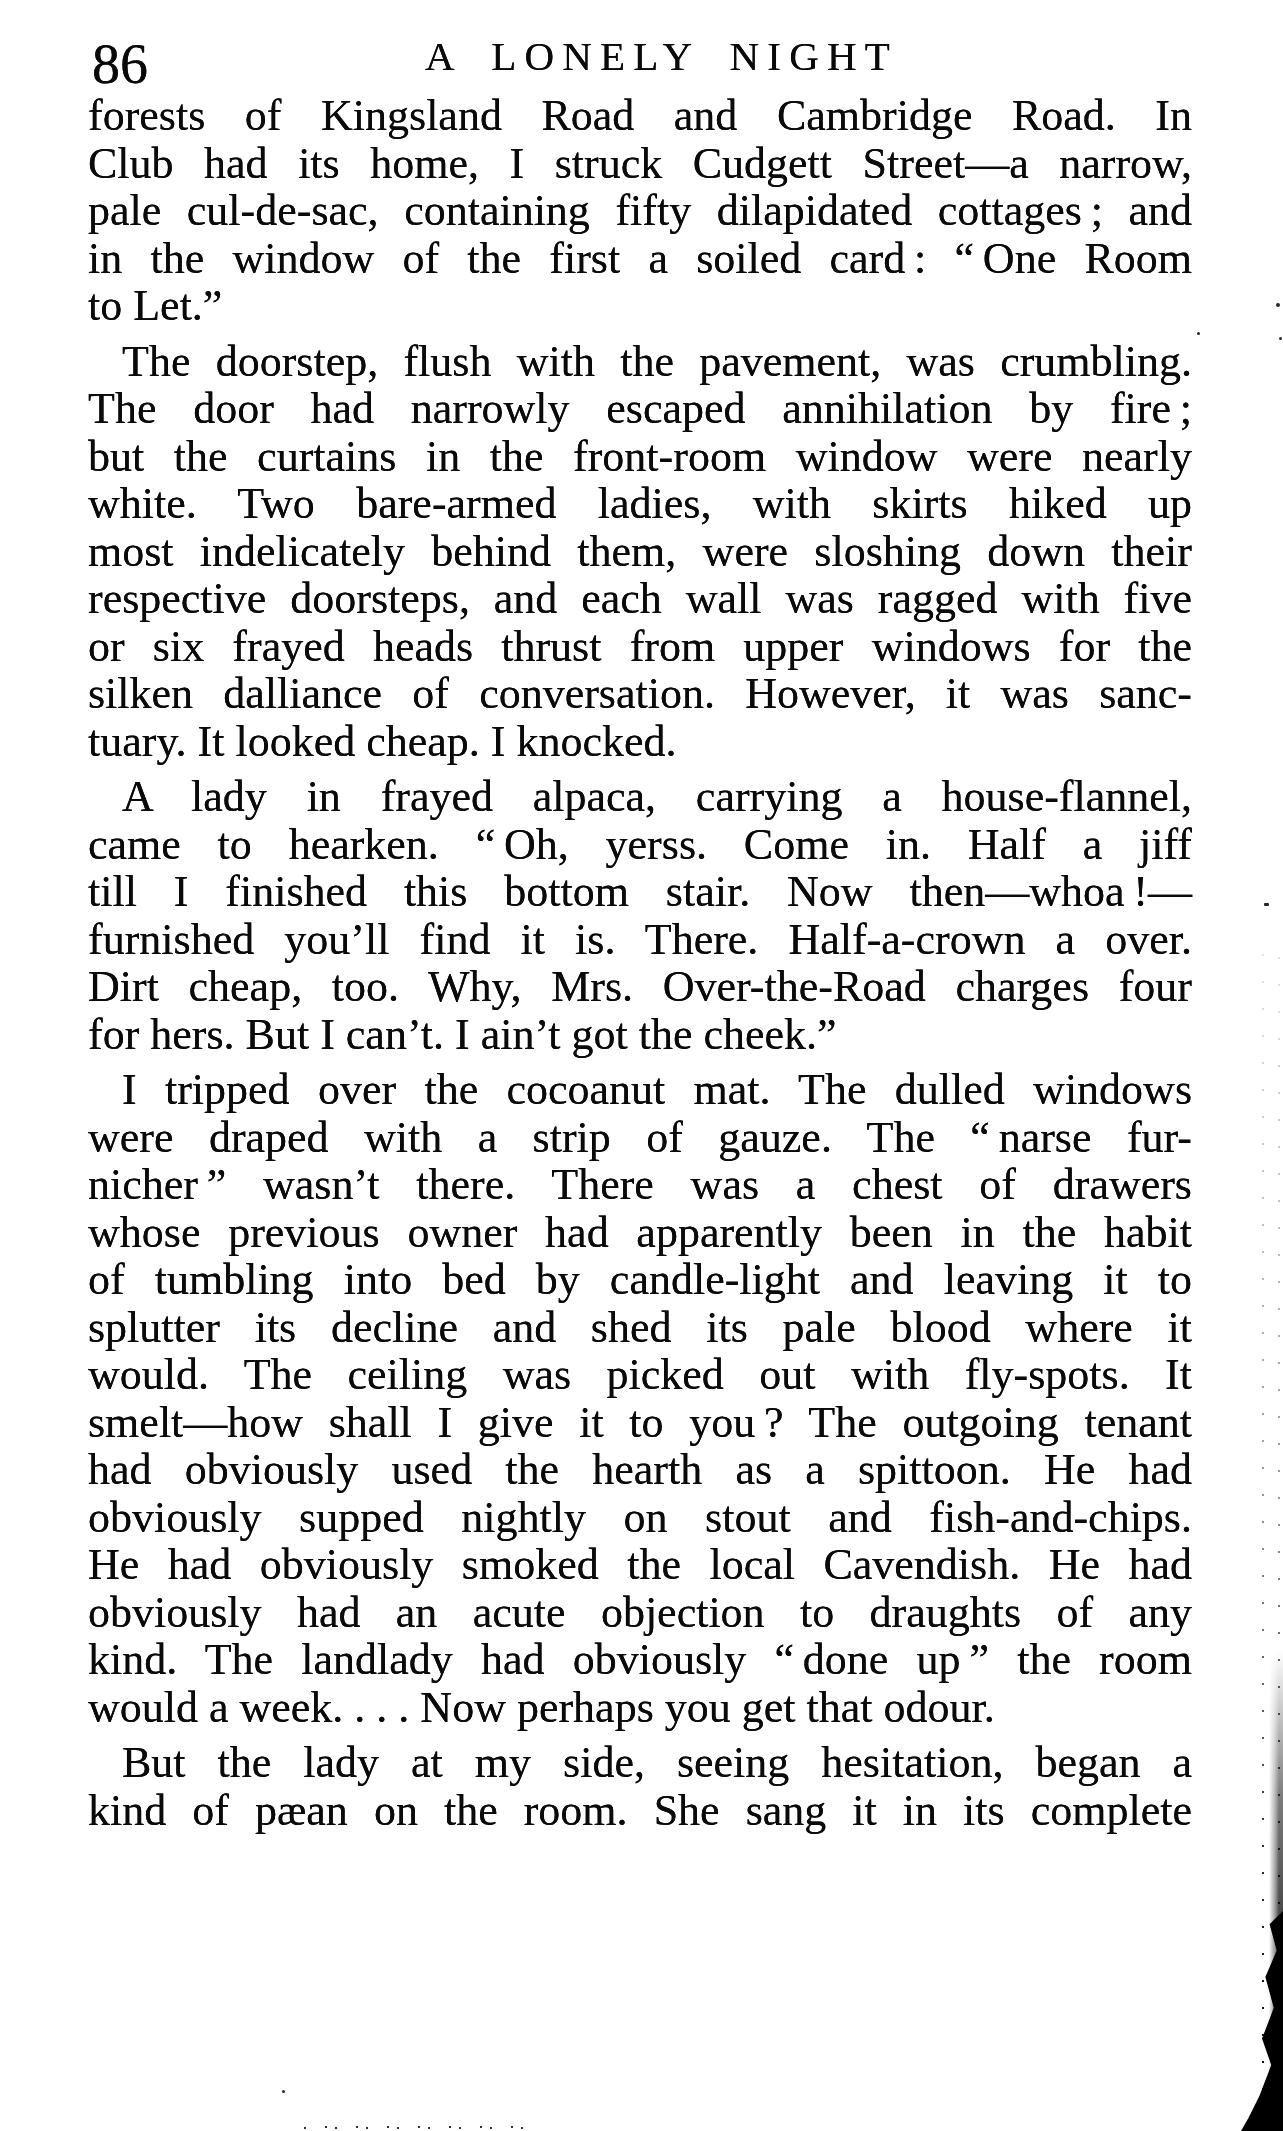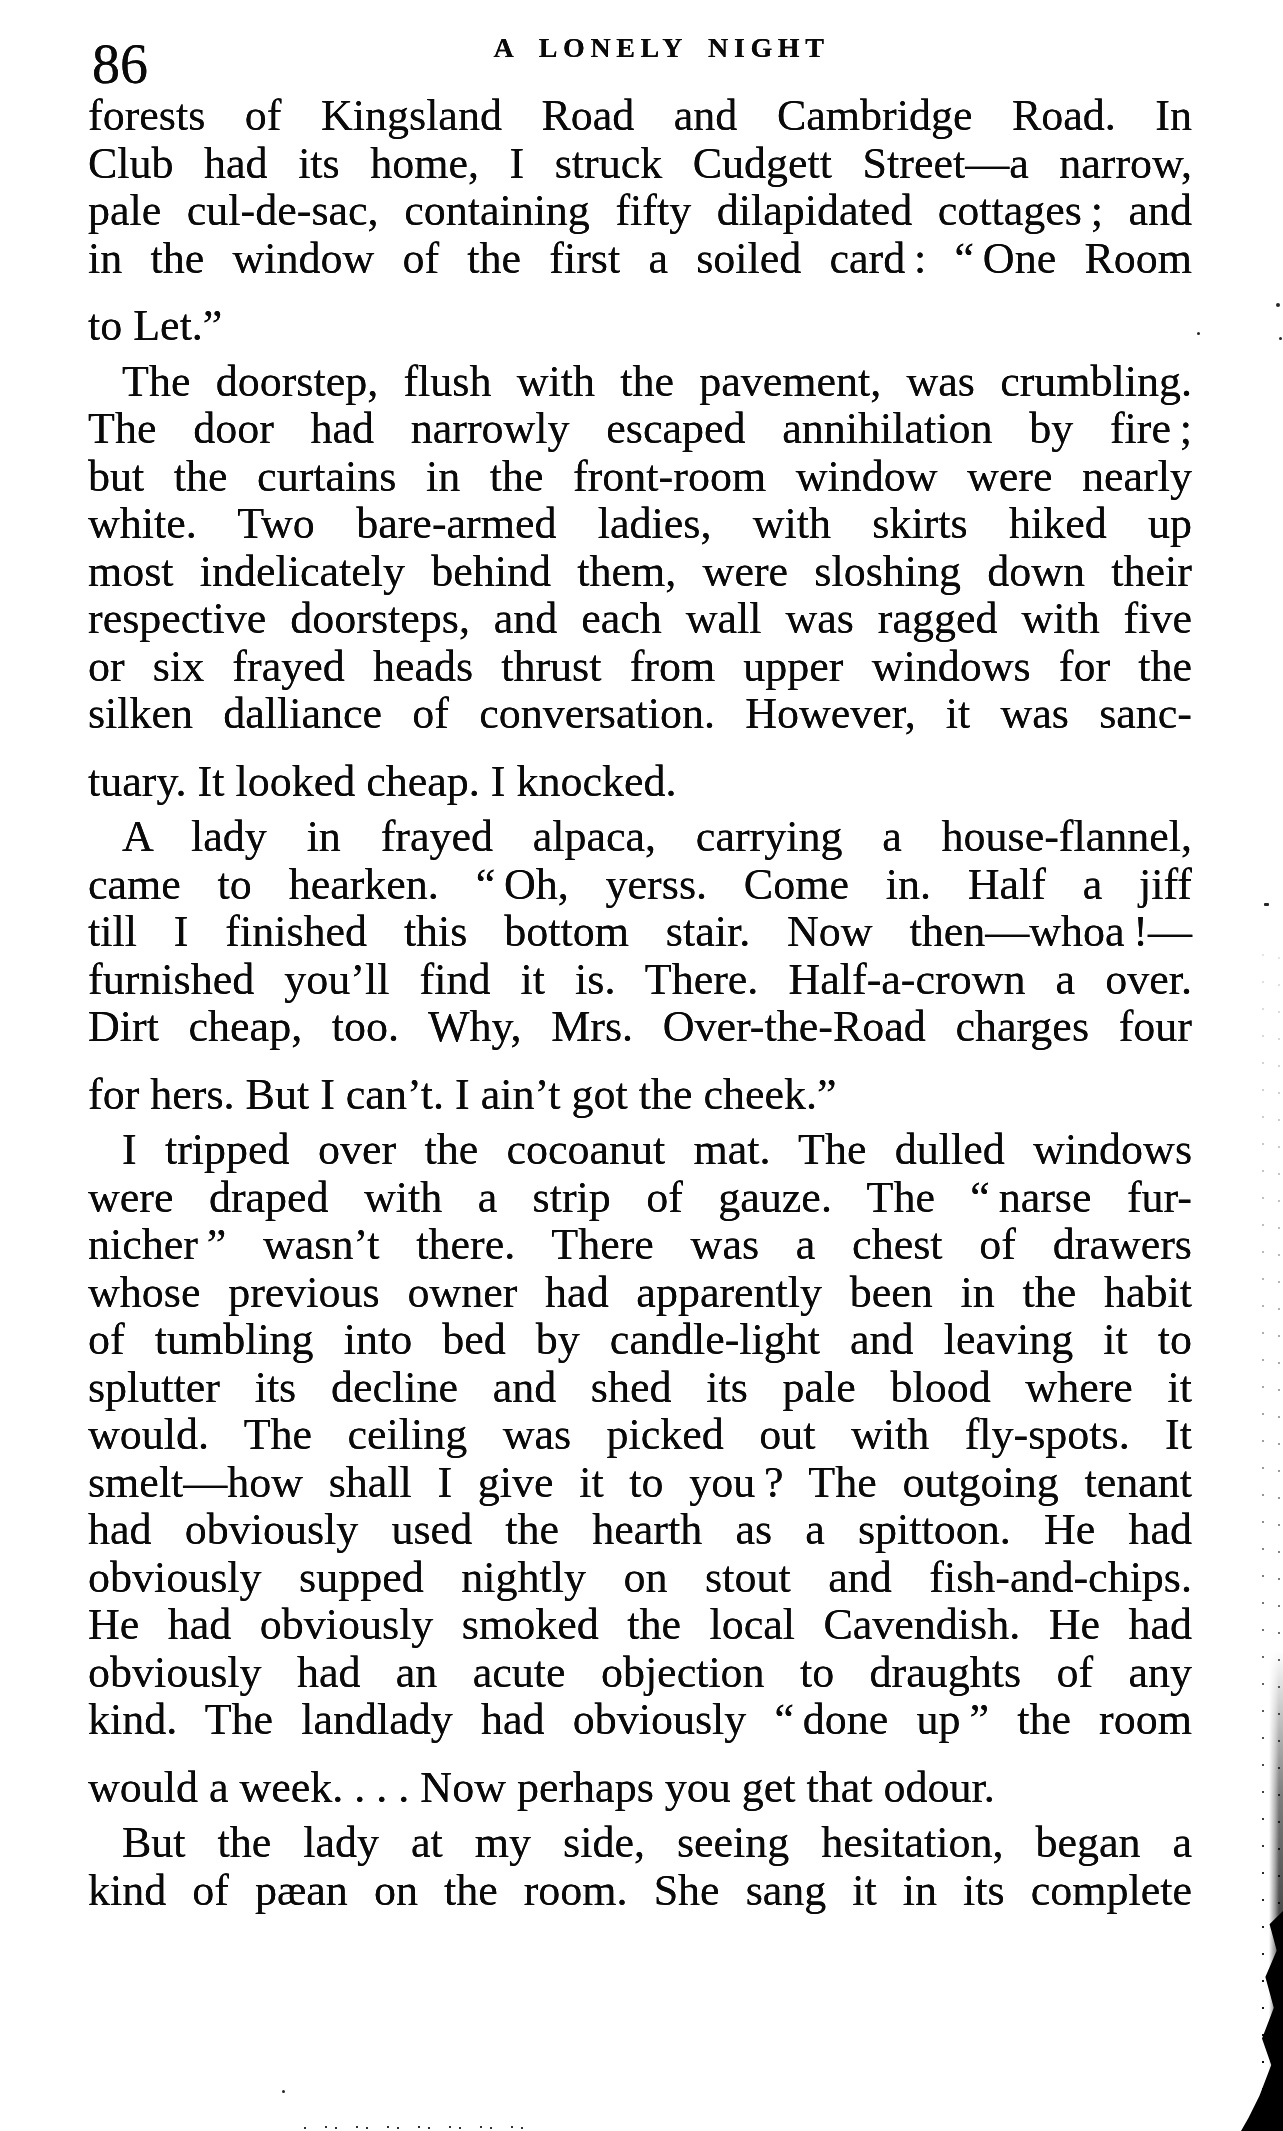--- a/index.html
+++ b/index.html
@@ -15,44 +15,43 @@
   
   .running-head { position: absolute; left: 0; top: 30px; width: 100%; height: 52px; }
   .page-num {
     position: absolute; left: 92px; top: 2px;
     font-size: 56px; font-weight: 400;
     text-shadow: 0 0 0.6px currentColor;
   }
   .running-title {
     position: absolute; left: 40px; right: 0; top: 2px;
     text-align: center;
-    font-size: 28px;
+    font-size: 41px;
     letter-spacing: 0.20em;
     word-spacing: 0.30em;
     text-shadow: 0 0 0.6px currentColor;
     white-space: nowrap;
-    font-weight: bold;
   }
   
   .text-block {
     position: absolute;
     left: 88px; top: 92px;
     width: 1104px;
     font-size: 44px;
     line-height: 47.5px;
     text-shadow: 0 0 0.5px currentColor;
   }
   .para { margin: 0 0 8px 0; }
   .para:last-child { margin-bottom: 0; }
   .line {
     text-align: justify;
     text-align-last: justify;
     white-space: normal;
   }
-  .line.last { text-align-last: left; margin-top: 20px; }
+  .line.last { text-align-last: left; }
   .para.indent .line:first-child { text-indent: 34px; }
   
   .artifact { position: absolute; pointer-events: none; }
   .speckle-band {
     top: 950px; right: 0; width: 24px; height: 1181px;
     background-image:
       radial-gradient(circle 1.3px at 4px 5px,  #000 60%, transparent 61%),
       radial-gradient(circle 1.0px at 14px 14px,#000 60%, transparent 61%),
       radial-gradient(circle 1.2px at 20px 8px, #000 60%, transparent 61%),
       radial-gradient(circle 0.9px at 9px 21px, #000 60%, transparent 61%),

